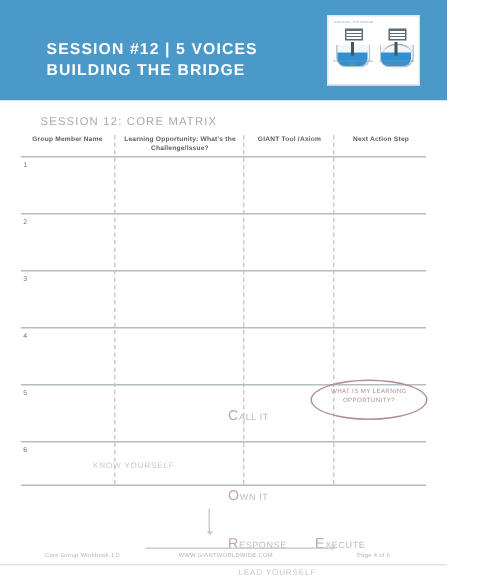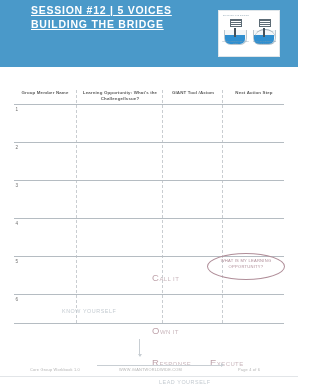--- a/index.html
+++ b/index.html
@@ -19,28 +19,27 @@
   .header {
     position: relative;
     width: 298px;
     height: 67px;
     background: #4a99c9;
     box-sizing: border-box;
   }
   .header-title {
     position: absolute;
     left: 31px;
-    top: 4px;
+    top: 27px;
     color: #ffffff;
     font-size: 10.5px;
     font-weight: bold;
     letter-spacing: 0.75px;
     line-height: 13.5px;
     white-space: pre-line;
-    text-decoration: underline;
   }
   .header-thumb {
     position: absolute;
     left: 218px;
     top: 10px;
     width: 62px;
     height: 47px;
     background: #ffffff;
     border: 1px solid #dfe6ea;
     box-sizing: border-box;
@@ -329,20 +328,21 @@
       <div class="rope"></div>
       <div class="pillar"></div>
       <div class="thumb-caption">To live, be a multiplier
 that matters to everyone</div>
     </div>
   </div>
 </div>
 
 <div class="sheet">
 
+  <div class="section-title">SESSION 12: CORE MATRIX</div>
 
   <div class="matrix">
 
     <div class="col-head c1">Group Member
 Name</div>
     <div class="col-head c2">Learning Opportunity:
 What's the Challenge/Issue?</div>
     <div class="col-head c3">GIANT Tool /Axiom</div>
     <div class="col-head c4">Next Action Step</div>
 

